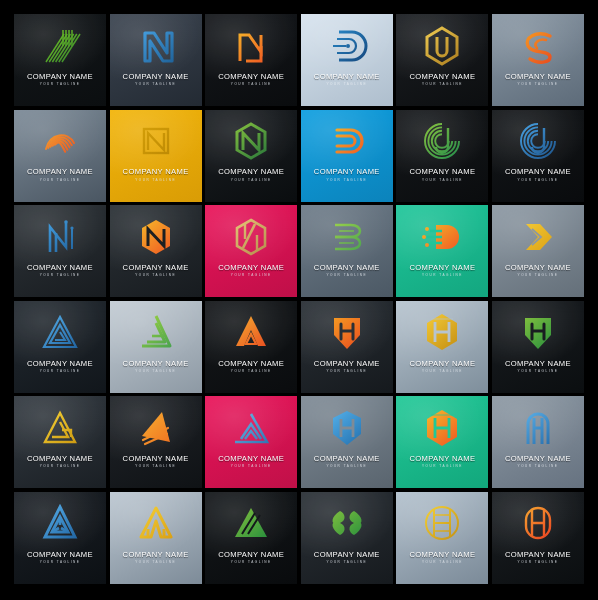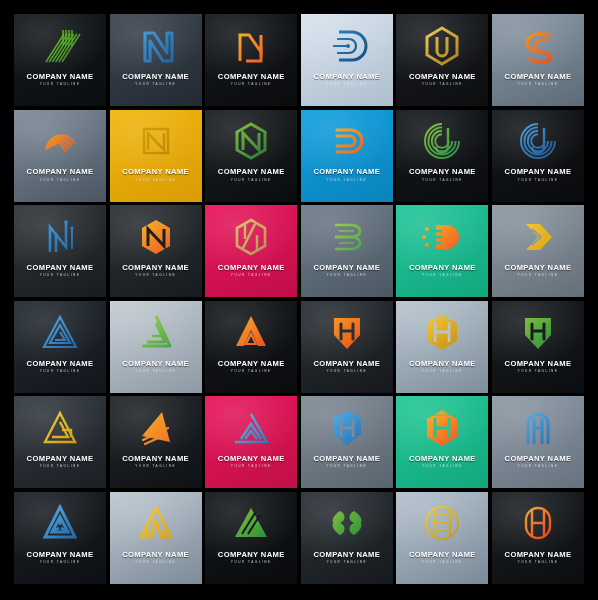--- a/index.html
+++ b/index.html
@@ -29,21 +29,21 @@
   .mark{
     position:absolute;left:0;right:0;top:9px;height:45px;
     display:flex;align-items:center;justify-content:center;
   }
   .mark svg{display:block;}
   .txt{
     position:relative;width:100%;text-align:center;
     padding-bottom:20px;z-index:3;
   }
   .cname{
-    font-size:7.6px;font-weight:bold;letter-spacing:.35px;
+    font-size:7.6px;font-weight:normal;letter-spacing:.35px;
     line-height:1;white-space:nowrap;
     text-shadow:0 1px 1px rgba(0,0,0,.55);
   }
   .tag{
     font-size:3.1px;letter-spacing:1.5px;line-height:1;
     margin-top:2.6px;white-space:nowrap;opacity:.85;
   }
   .light .cname{color:#ffffff;}
   .light .tag{color:#e9eef3;}
   .dark .cname{color:#ffffff;}

